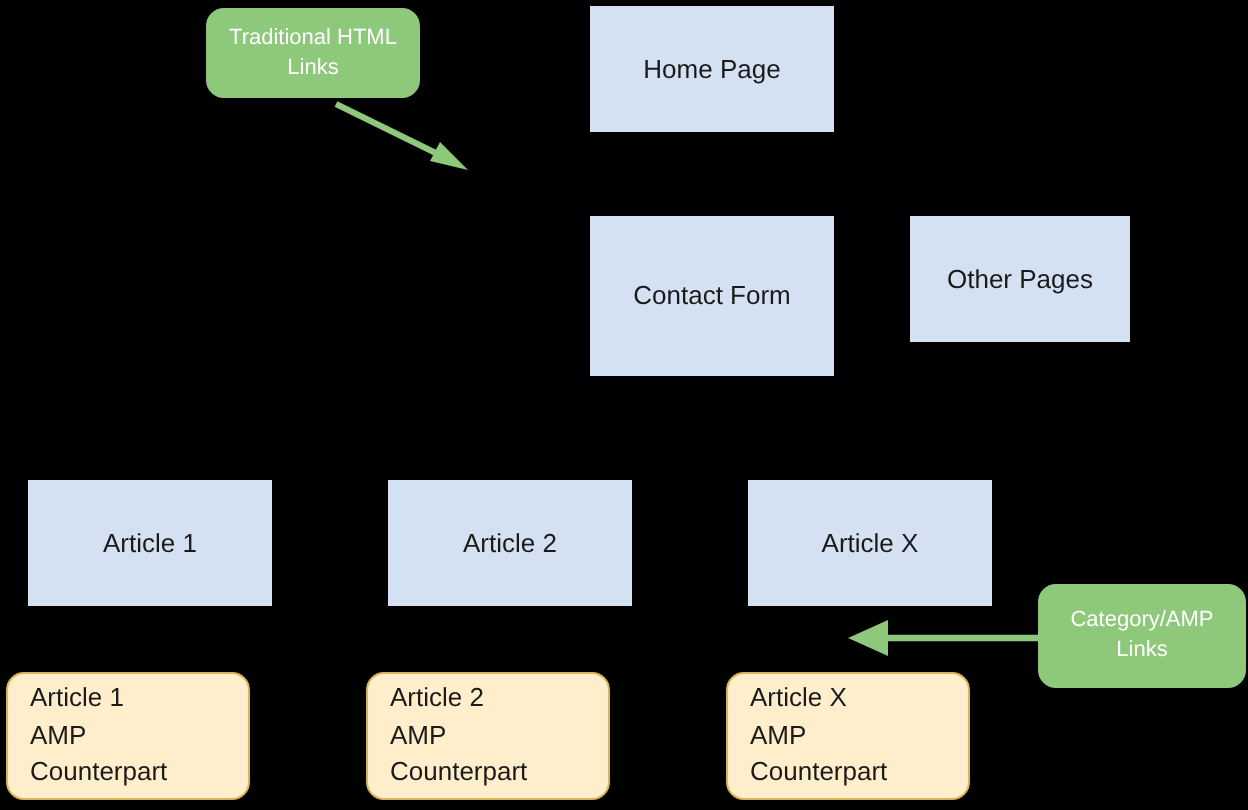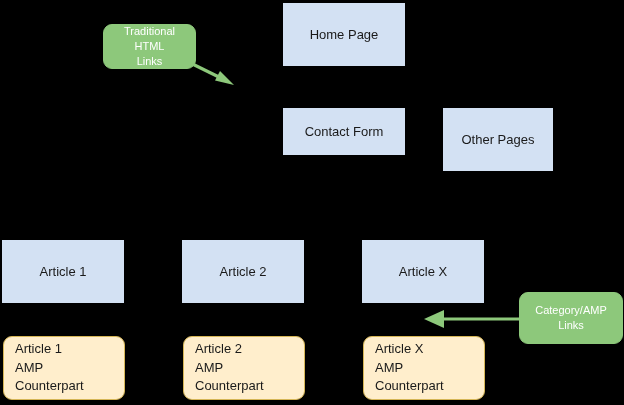--- a/index.html
+++ b/index.html
@@ -23,20 +23,21 @@
     justify-content: center;
     text-align: center;
     font-size: 13px;
     line-height: 1.35;
     color: #1a1a1a;
     white-space: pre-line;
   }
   .node-blue {
     background: #d3e1f3;
     border: 1px solid #d3e1f3;
+    margin-left: 12px;
   }
   .node-amp {
     background: #ffeecc;
     border: 1px solid #d6b656;
     border-radius: 9px;
     justify-content: flex-start;
     text-align: left;
     padding-left: 11px;
     font-size: 13px;
     line-height: 1.42;
@@ -80,21 +81,21 @@
       <line x1="519" y1="319" x2="437" y2="319" stroke="#8dc87b" stroke-width="3.2"></line>
       <polygon points="424,319 444,310 444,328" fill="#8dc87b"></polygon>
     </g>
   </svg>
 
   <div class="node node-blue" style="left:283px; top:3px; width:122px; height:63px;">
     <span>Home Page</span>
   </div>
 
 
-  <div class="node node-blue" style="left:283px; top:108px; width:122px; height:47px;text-align:center;">
+  <div class="node node-blue" style="left:283px; top:108px; width:122px; height:80px;text-align:center;">
     <span>Contact Form</span>
   </div>
 
   <div class="node node-blue" style="left:443px; top:108px; width:110px; height:63px;">
     <span>Other Pages</span>
   </div>
 
   <div class="node node-blue" style="left:2px; top:240px; width:122px; height:63px;">
     <span>Article 1</span>
   </div>
@@ -118,21 +119,21 @@
 AMP
 Counterpart</span>
   </div>
 
   <div class="node node-amp" style="left:363px; top:336px; width:122px; height:64px;">
     <span>Article X
 AMP
 Counterpart</span>
   </div>
 
-  <div class="callout" style="left:103px; top:24px; width:93px; height:45px;">
+  <div class="callout" style="left:103px; top:4px; width:107px; height:45px;">
     <span>Traditional HTML
 Links</span>
   </div>
 
   <div class="callout" style="left:519px; top:292px; width:104px; height:52px;">
     <span>Category/AMP
 Links</span>
   </div>
 
 </div>

